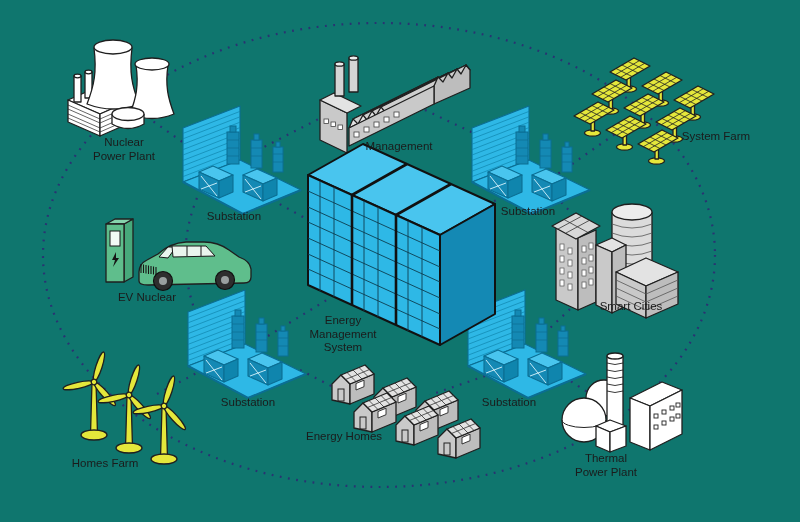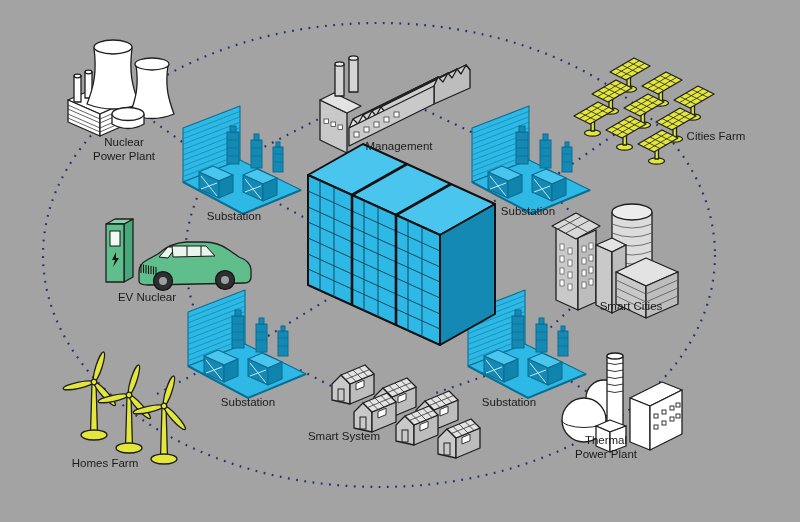--- a/index.html
+++ b/index.html
@@ -2,21 +2,21 @@
 <html style="--dot: #2A3272; --cyan: #2EB8E6; --cyan-dark: #1489B4; --cyan-light: #49C5EE; --cyan-outline: #0B6E93; --yellow: #E4E73B; --green: #5FBE8C; --green-dark: #47A97B; --green-light: #86D4AC; --gray: #C9C9C9; --gray-light: #E3E3E3; --gray-dark: #BDBDBD; --outline: #1F1F1F; --label: #1B1B1B;"><head>
 <meta charset="utf-8">
 <style>
   :root{
     --dot:#2A3272; --cyan:#2EB8E6; --cyan-dark:#1489B4; --cyan-light:#49C5EE;
     --cyan-outline:#0B6E93; --yellow:#E4E73B; --green:#5FBE8C; --green-dark:#47A97B;
     --green-light:#86D4AC; --gray:#C9C9C9; --gray-light:#E3E3E3; --gray-dark:#BDBDBD;
     --outline:#1F1F1F; --label:#1B1B1B;
   }
   html,body{margin:0;padding:0;background:#fff;}
-  #stage{position:relative;width:800px;height:522px;background:#a3a3a3;overflow:hidden;
+  #stage{position:relative;width:800px;height:522px;background:#0f766e;overflow:hidden;
          font-family:"Liberation Sans",sans-serif;}
   #stage svg{position:absolute;left:0;top:0;}
   .lbl{position:absolute;transform:translateX(-50%);text-align:center;
        font:500 11.5px/13.5px "Liberation Sans",sans-serif;color:var(--label);white-space:nowrap;}
   .dot{fill:none;stroke:var(--dot);stroke-width:2.2;stroke-dasharray:1.8 6.5;}
   .f-cyan{fill:var(--cyan);} .f-cyand{fill:var(--cyan-dark);} .f-cyanl{fill:var(--cyan-light);}
   .f-yellow{fill:var(--yellow);} .f-green{fill:var(--green);} .f-greend{fill:var(--green-dark);}
   .f-greenl{fill:var(--green-light);} .f-white{fill:#fff;}
   .f-gray{fill:var(--gray);} .f-grayl{fill:var(--gray-light);} .f-grayd{fill:var(--gray-dark);}
   .s-out{stroke:var(--outline);stroke-width:1.3;stroke-linejoin:round;}
@@ -283,23 +283,24 @@
     <path d="M562,420 A22,7.5 0 0 0 606,420" fill="none" stroke="#222" stroke-width="1"></path>
 
     <polygon points="596,426 610,420 626,426 610,432" class="f-white s-out"></polygon>
     <polygon points="596,426 596,446 610,452 610,432" class="f-white s-out"></polygon>
     <polygon points="610,432 610,452 626,446 626,426" class="f-white s-out"></polygon>
   </g>
 </svg>
 
   <div class="lbl" style="left:124px;top:136px"><span>Nuclear</span><br><span>Power Plant</span></div>
   <div class="lbl" style="left:399px;top:140px"><span>Management</span></div>
-  <div class="lbl" style="left:716px;top:130px"><span>Cities Farm</span></div>
+  <div class="lbl" style="left:716px;top:130px"><span>System Farm</span></div>
   <div class="lbl" style="left:234px;top:210px"><span>Substation</span></div>
   <div class="lbl" style="left:528px;top:205px"><span>Substation</span></div>
   <div class="lbl" style="left:147px;top:291px"><span>EV Nuclear</span></div>
+  <div class="lbl" style="left:343px;top:314px"><span>Energy</span><br><span>Management</span><br><span>System</span></div>
   <div class="lbl" style="left:631px;top:300px"><span>Smart Cities</span></div>
   <div class="lbl" style="left:248px;top:396px"><span>Substation</span></div>
   <div class="lbl" style="left:509px;top:396px"><span>Substation</span></div>
   <div class="lbl" style="left:105px;top:457px"><span>Homes Farm</span></div>
-  <div class="lbl" style="left:344px;top:430px"><span>Smart System</span></div>
-  <div class="lbl" style="left:606px;top:434px"><span>Thermal</span><br><span>Power Plant</span></div>
+  <div class="lbl" style="left:344px;top:430px"><span>Energy Homes</span></div>
+  <div class="lbl" style="left:606px;top:452px"><span>Thermal</span><br><span>Power Plant</span></div>
 </div>
 
 </body></html>

